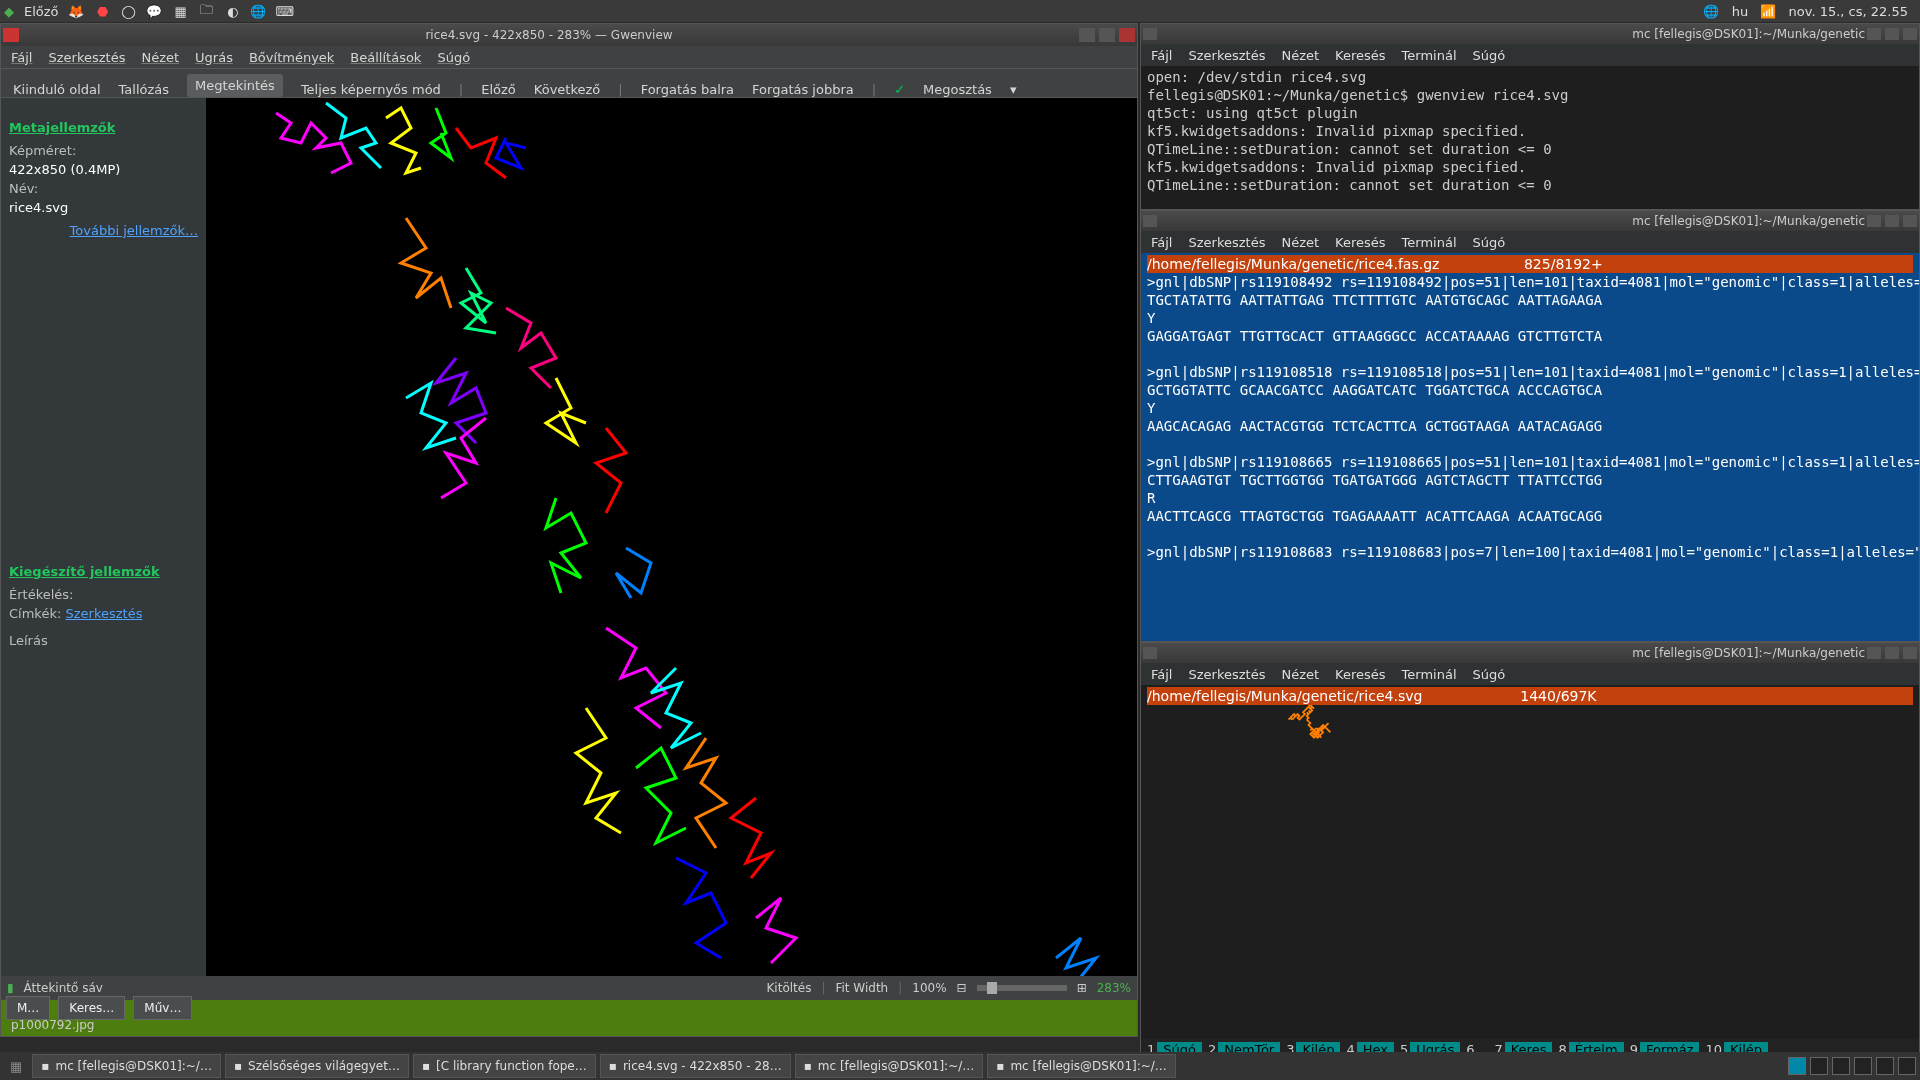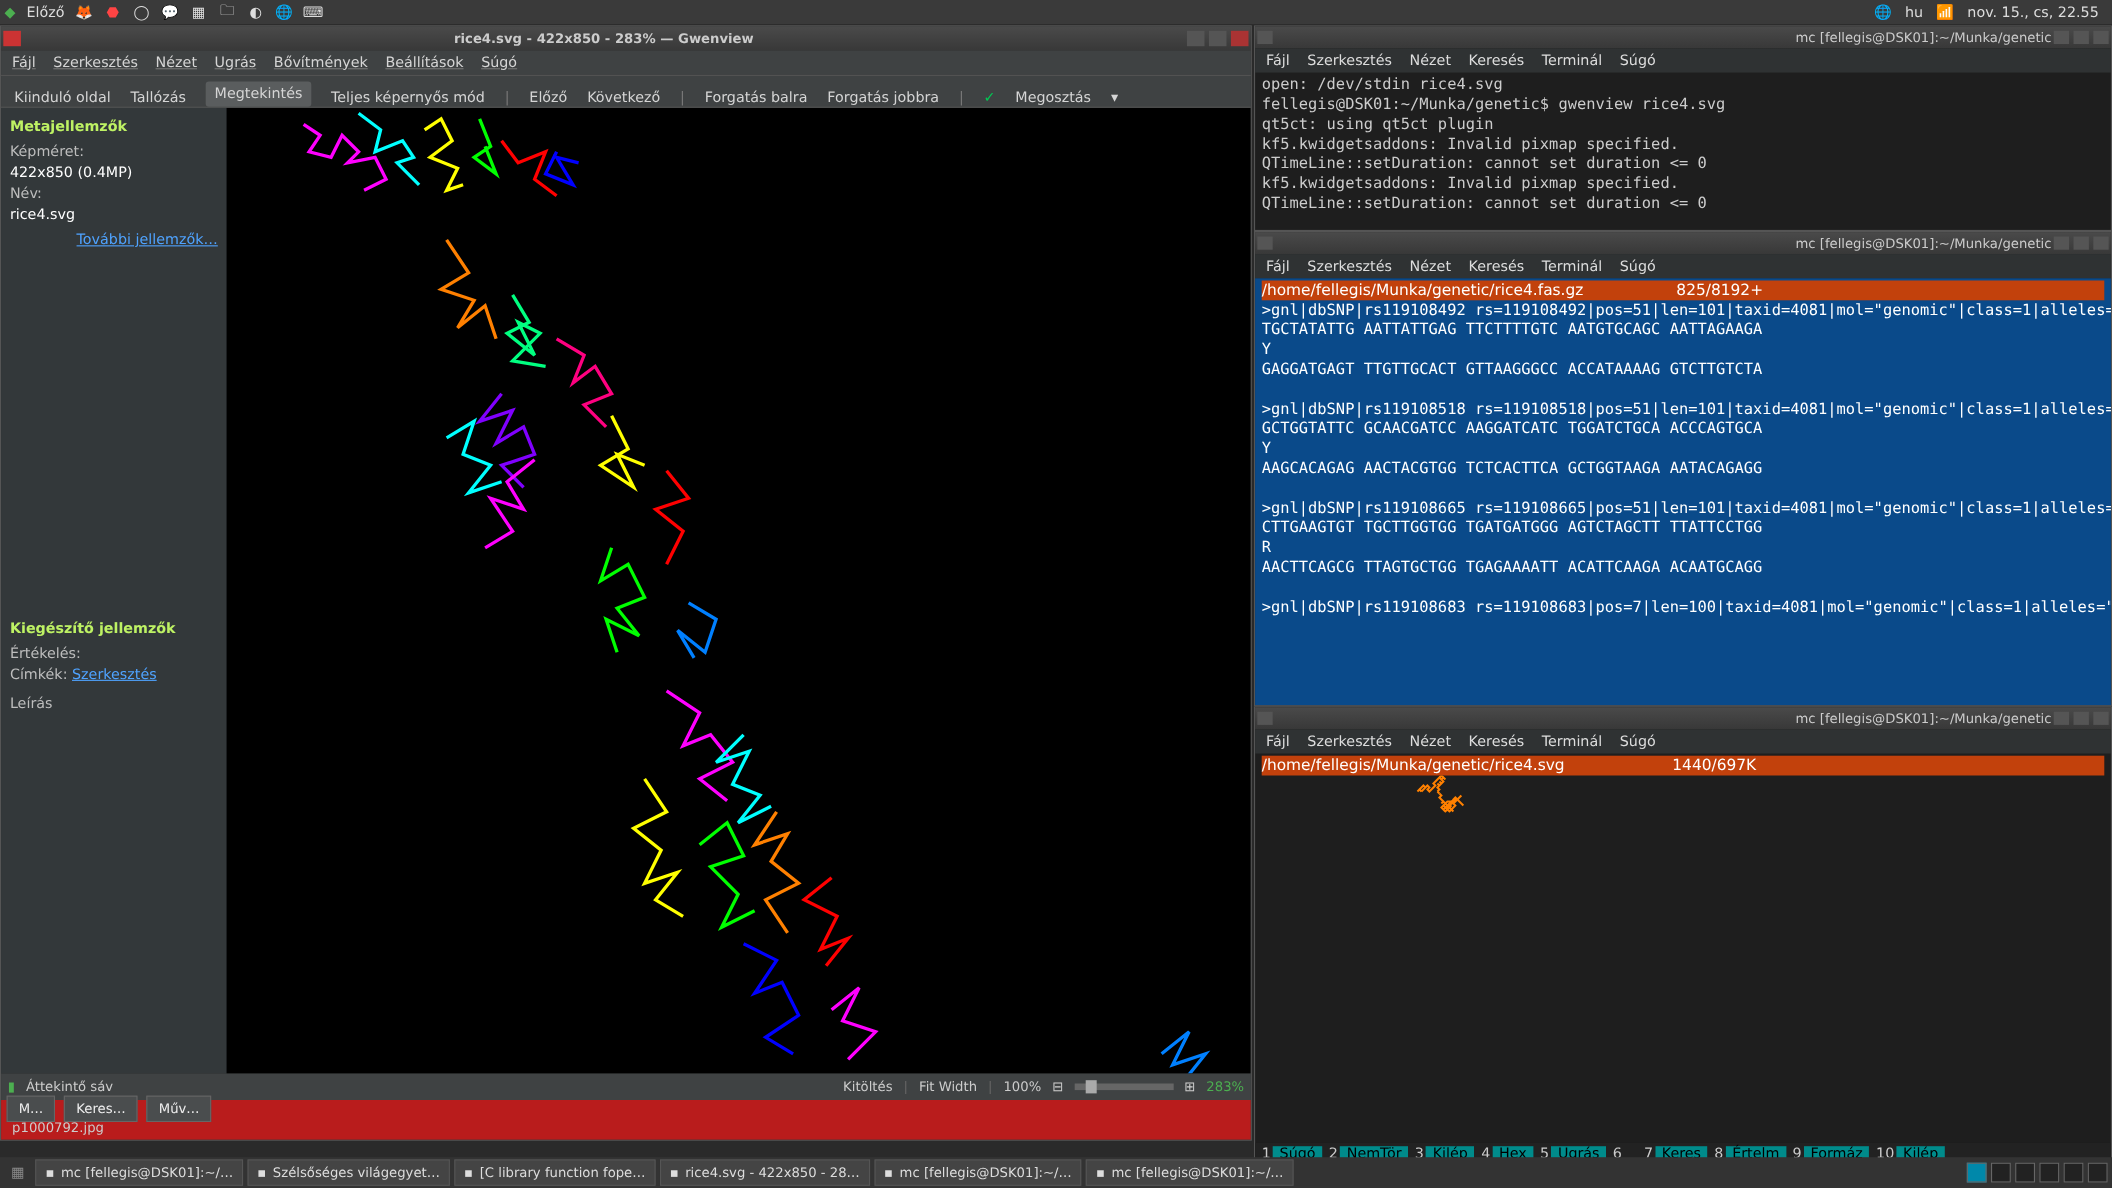--- a/index.html
+++ b/index.html
@@ -4,41 +4,41 @@
 <style>
 * { margin: 0; padding: 0; box-sizing: border-box; font-family: "DejaVu Sans", sans-serif; }
 body { width: 1920px; height: 1080px; background: #2a2a2a; overflow: hidden; font-size: 13px; position: relative; }
 
 .taskbar-top { position: absolute; top: 0; left: 0; right: 0; height: 22px; background: #3a3a3a; display: flex; align-items: center; padding: 0 4px; color: #ddd; font-size: 13px; }
 .taskbar-top .tray-right { margin-left: auto; display: flex; align-items: center; gap: 12px; padding-right: 8px; }
 .taskbar-top .menu-left { display: flex; align-items: center; gap: 10px; }
 .taskbar-top .ic { width: 16px; height: 16px; display: inline-flex; align-items: center; justify-content: center; }
 
 .gwenview { position: absolute; top: 23px; left: 0; width: 1138px; height: 1014px; background: #2f3233; display: flex; flex-direction: column; border: 1px solid #555; }
-.gw-title { height: 22px; background: linear-gradient(#4a4a4a,#383838); color: #ccc; display: flex; align-items: center; font-size: 12px; font-weight: bold; }
+.gw-title { height: 22px; background: linear-gradient(#4a4a4a,#383838); color: #ccc; display: flex; align-items: center; font-size: 12px; }
 .gw-title .t { flex: 1; text-align: center; }
 .gw-title .wbtn { width: 16px; height: 14px; margin: 0 2px; background: #555; }
 .gw-menu { height: 22px; background: #3f4243; display: flex; align-items: center; gap: 16px; padding: 0 10px; color: #d5d5d5; font-size: 13px; }
 .gw-menu span { text-decoration: underline; text-decoration-color: #777; }
 .gw-toolbar { height: 30px; background: #3f4243; display: flex; align-items: flex-end; gap: 18px; padding: 0 12px; color: #d5d5d5; font-size: 13px; border-top: 1px solid #555; border-bottom: 1px solid #555; }
 .gw-toolbar .active { background: #5a5d5e; padding: 4px 8px; border-radius: 3px; }
 .gw-toolbar .share { color: #00c853; }
 .gw-body { flex: 1; display: flex; overflow: hidden; }
 .gw-side { width: 205px; background: #33383a; color: #ccc; display: flex; flex-direction: column; padding: 6px 8px; font-size: 13px; }
-.gw-side .hdr { color: #bef264; font-weight: bold; margin: 4px 0 6px 0; }
+.gw-side .hdr { color: #22c55e; font-weight: bold; margin: 16px 0 6px 0; text-decoration: underline; }
 .gw-side .row { margin: 2px 0; color: #bdbdbd; }
 .gw-side .val { color: #ffffff; }
 .gw-side .lnk { color: #4fa3ff; text-decoration: underline; }
 .gw-canvas { flex: 1; background: #000; position: relative; overflow: hidden; }
 .gw-canvas svg { position: absolute; top: 0; left: 0; }
 .gw-status { height: 24px; background: #3f4243; display: flex; align-items: center; color: #ccc; font-size: 12px; padding: 0 6px; gap: 10px; }
 .gw-status .right { margin-left: auto; display: flex; align-items: center; gap: 10px; }
 .gw-status .slider { width: 90px; height: 6px; background: #666; position: relative; }
 .gw-status .slider .thumb { position: absolute; top: -3px; left: 10px; width: 10px; height: 12px; background: #aaa; }
-.gw-bottom-thumb { height: 22px; background: #b91c1c; color: #ccc; padding: 18px 10px; font-size: 12px; }
+.gw-bottom-thumb { height: 22px; background: #4d7c0f; color: #ccc; padding: 18px 10px; font-size: 12px; }
 
 .term { position: absolute; background: #1e1e1e; border: 1px solid #555; display: flex; flex-direction: column; }
 .term-title { height: 20px; background: linear-gradient(#4a4a4a,#383838); color: #ccc; display: flex; align-items: center; font-size: 12px; }
 .term-title .t { flex: 1; text-align: right; }
 .term-title .wbtn { width: 14px; height: 12px; margin: 0 2px; background: #555; }
 .term-menu { height: 22px; background: #2f3233; color: #ddd; display: flex; align-items: center; gap: 16px; padding: 0 10px; font-size: 13px; }
 .term-body { flex: 1; overflow: hidden; padding: 2px 6px; font-family: "DejaVu Sans Mono", monospace; font-size: 14px; line-height: 18px; color: #ccc; white-space: pre; }
 .term-body.sel { background: #0a4a8a; color: #fff; }
 .term-body .pathline { background: #c2410c; }
 .term-fkeys { height: 20px; background: #222; color: #0aa; font-family: monospace; font-size: 13px; display: flex; align-items: center; padding: 0 4px; gap: 0; }

